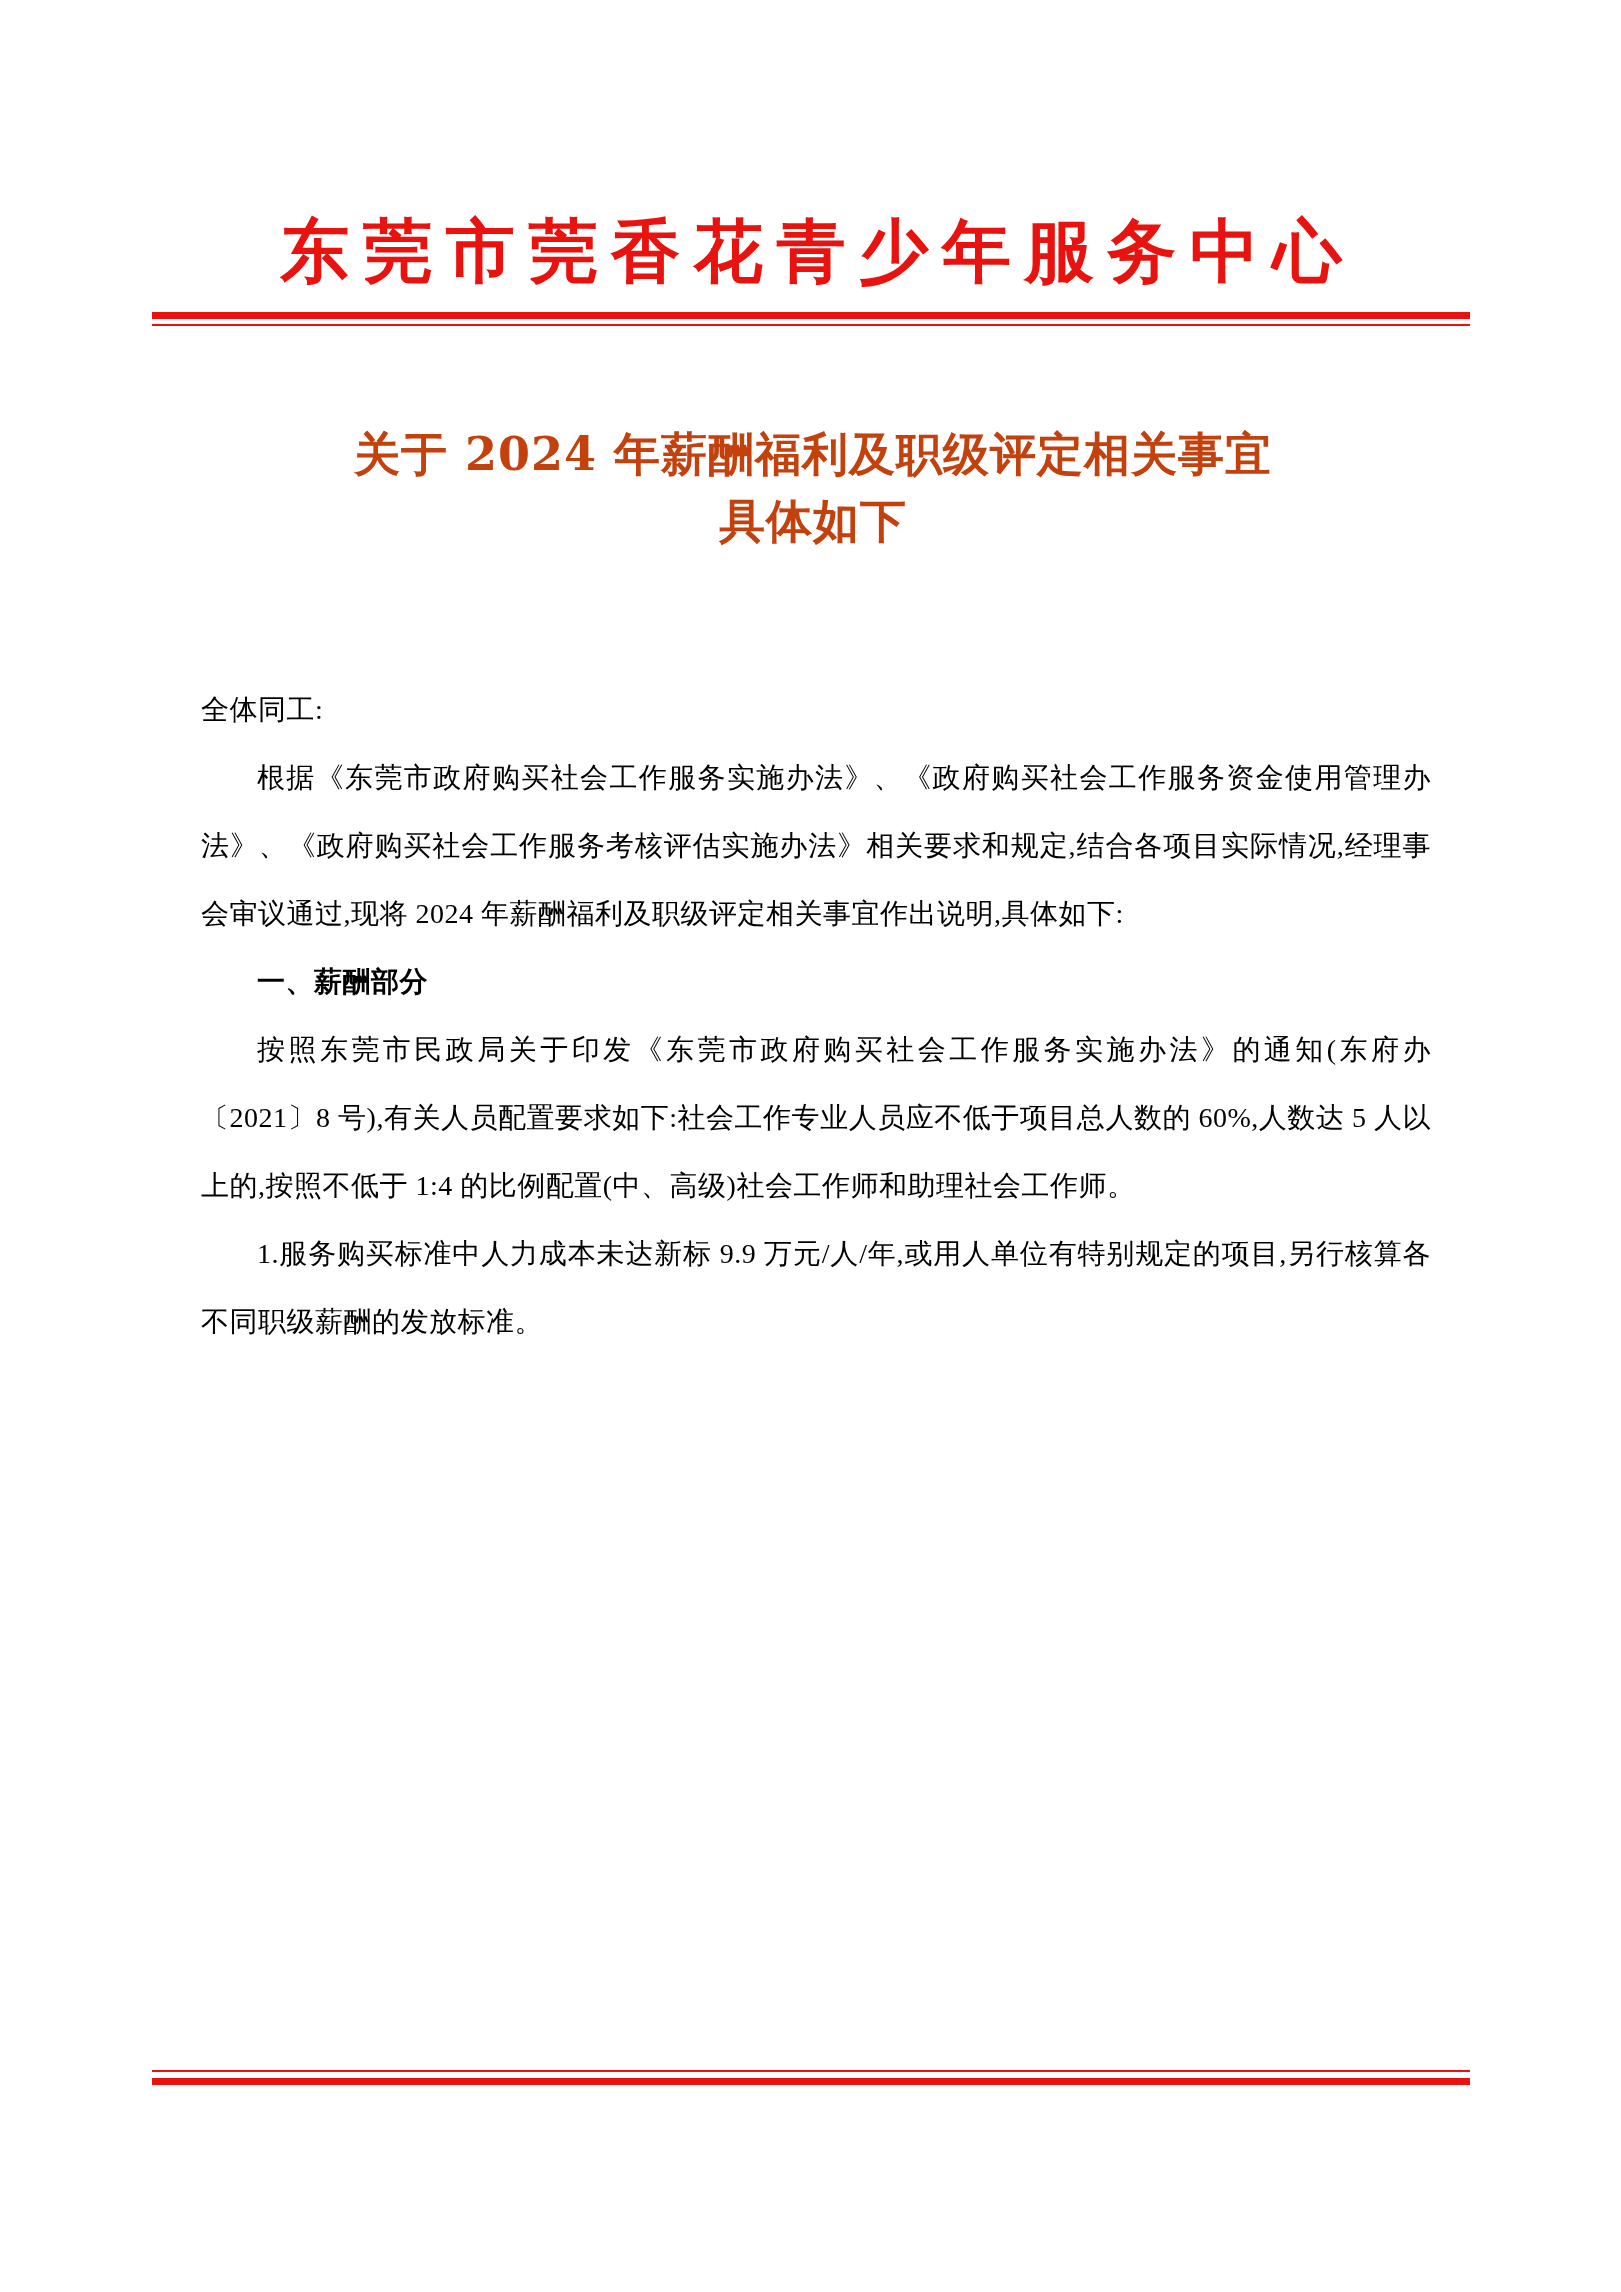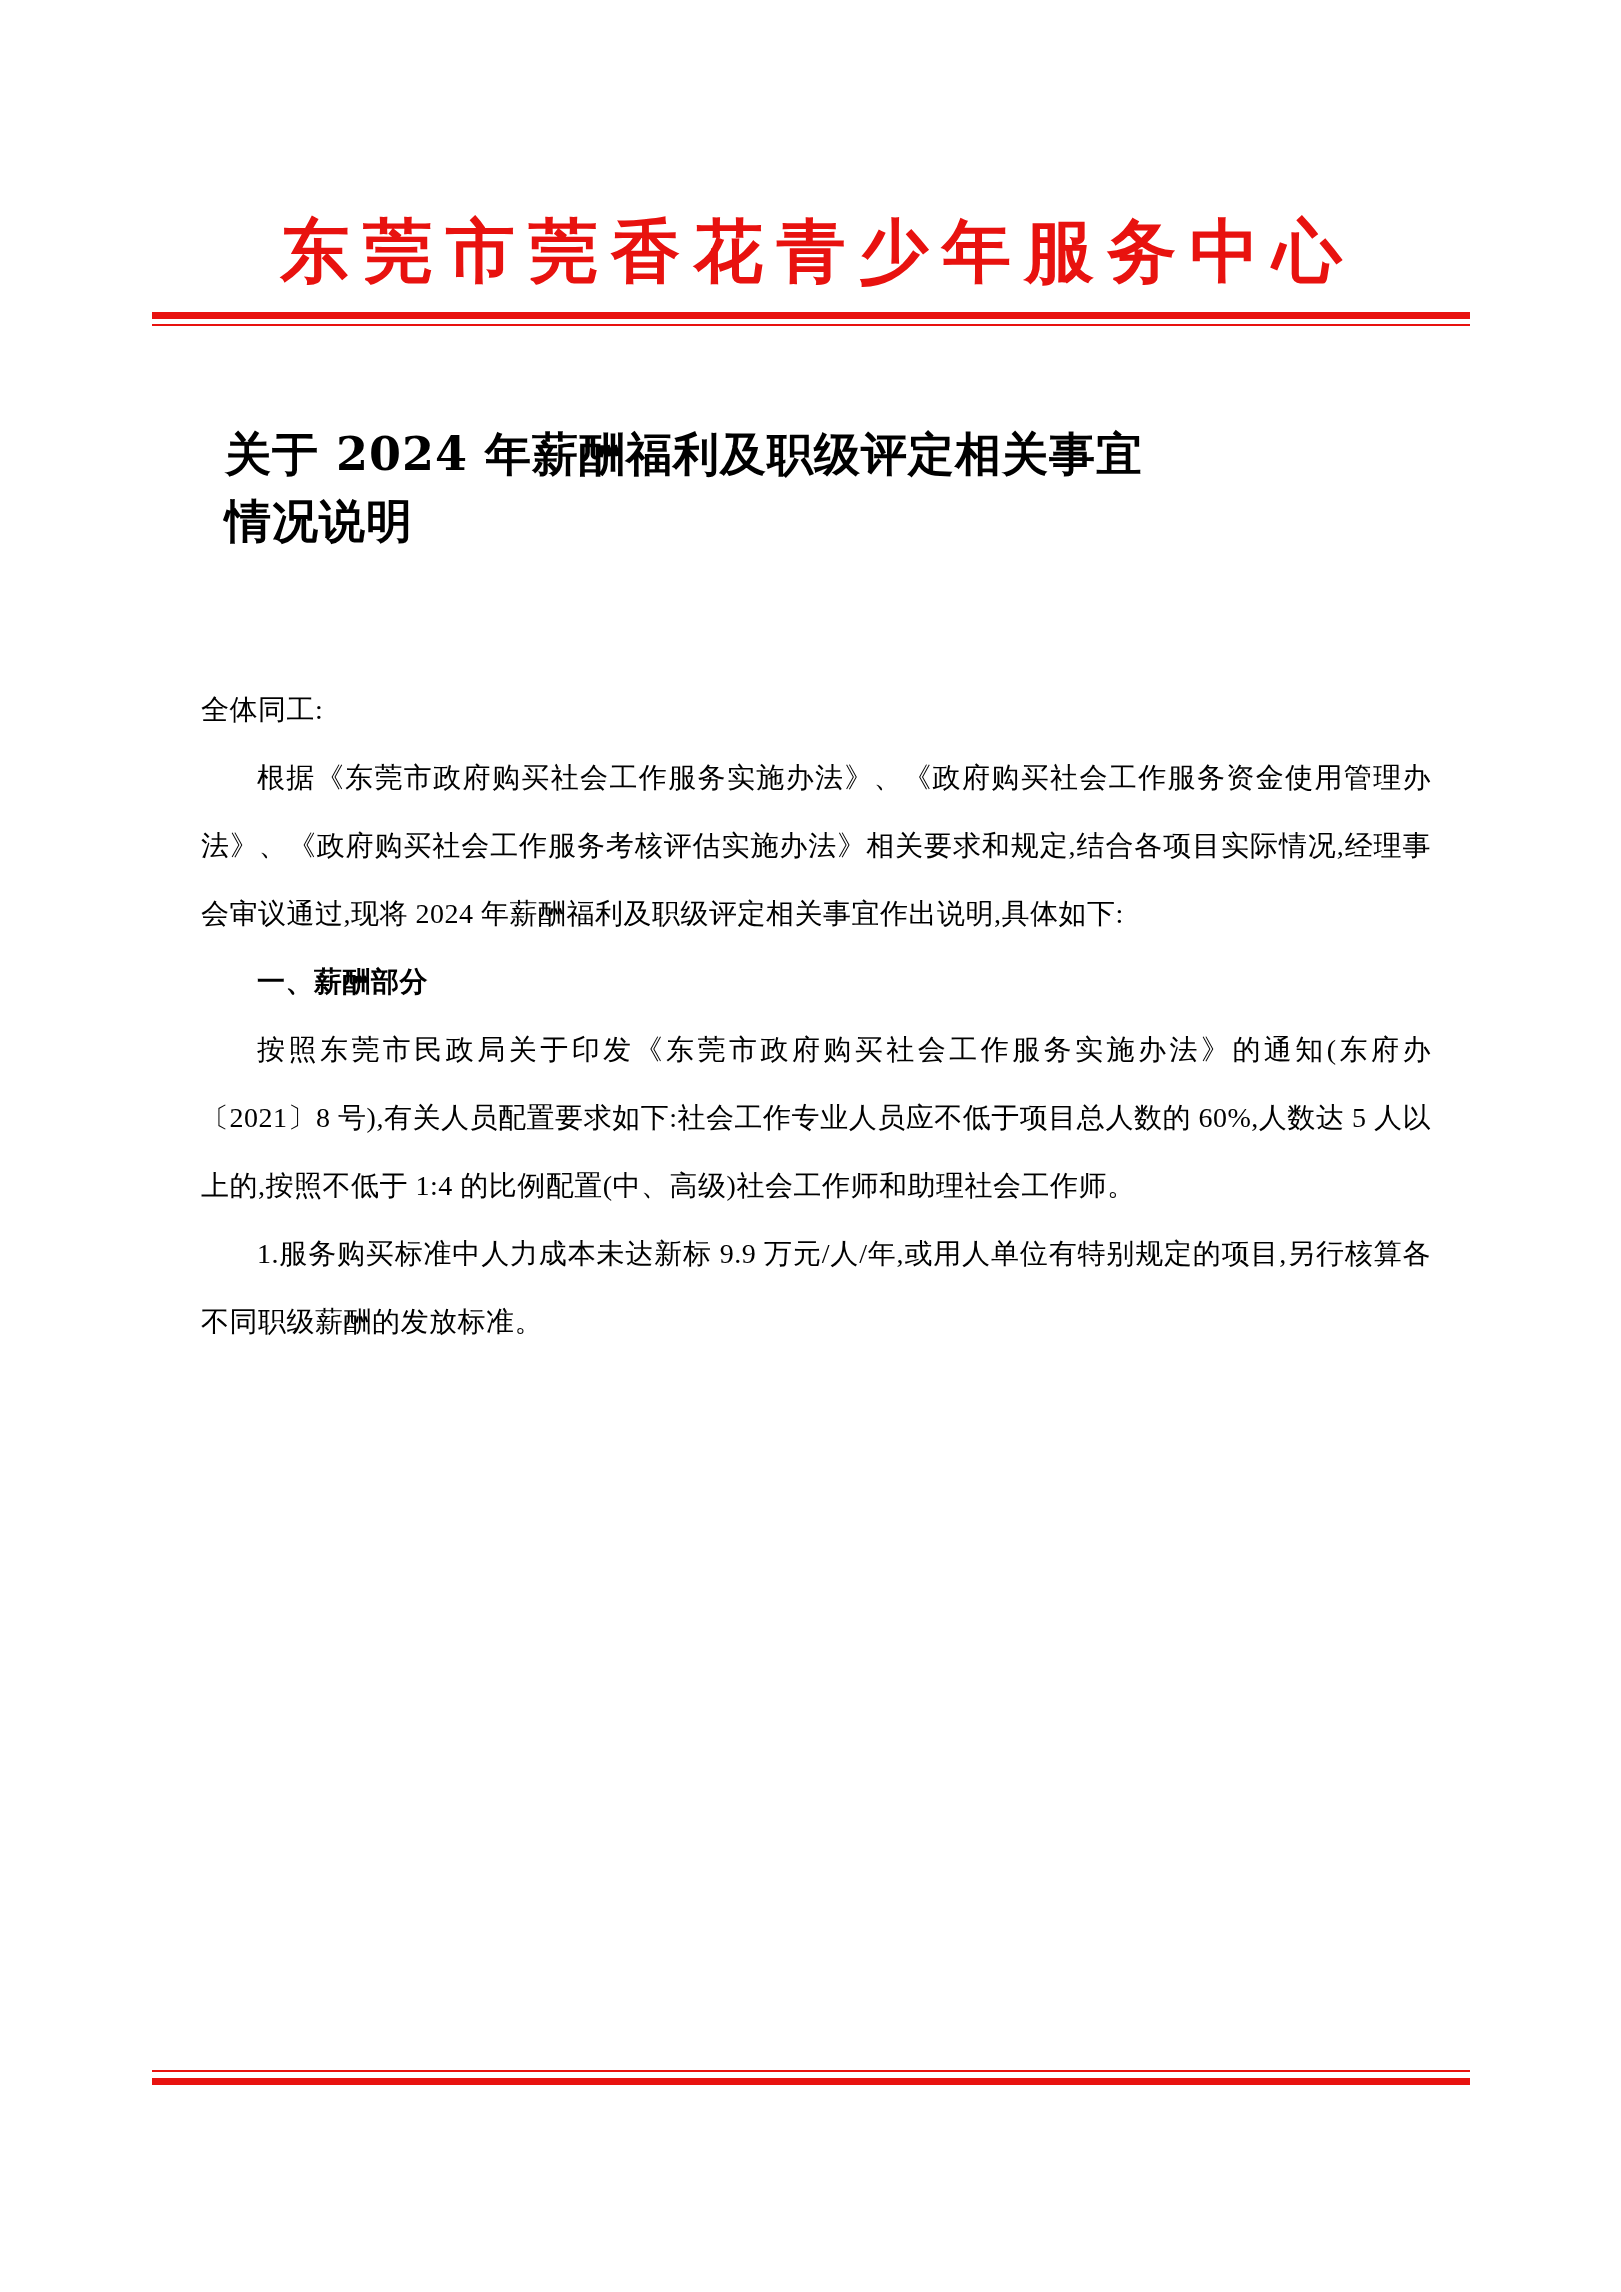--- a/index.html
+++ b/index.html
@@ -50,26 +50,26 @@
     height: 2px;
     background: #e8120f;
   }
 
   
   .doc-title {
     position: absolute;
     left: 225px;
     top: 421px;
     width: 1176px;
-    text-align: left;
+    text-align: center;
     font-family: "DejaVu Serif", "Liberation Serif", serif;
     font-weight: bold;
     font-size: 46px;
     line-height: 1.45;
-    color: #000000;
+    color: #c2410c;
     letter-spacing: 1px;
   }
   .doc-title .line2 { display: block; }
 
   
   .body-text {
     position: absolute;
     left: 201px;
     top: 676px;
     width: 1230px;
@@ -114,21 +114,21 @@
 <div class="page">
 
   <div class="letterhead">
     <div class="org-title">东莞市莞香花青少年服务中心</div>
     <div class="rule-thick"></div>
     <div class="rule-thin"></div>
   </div>
 
   <div class="doc-title">
     <span class="line1">关于 2024 年薪酬福利及职级评定相关事宜</span>
-    <span class="line2">情况说明</span>
+    <span class="line2">具体如下</span>
   </div>
 
   <div class="body-text">
     <p class="p-flush">全体同工:</p>
     <p class="p-indent">根据《东莞市政府购买社会工作服务实施办法》、《政府购买社会工作服务资金使用管理办法》、《政府购买社会工作服务考核评估实施办法》相关要求和规定,结合各项目实际情况,经理事会审议通过,现将 2024 年薪酬福利及职级评定相关事宜作出说明,具体如下:</p>
     <p class="section-head">一、薪酬部分</p>
     <p class="p-indent">按照东莞市民政局关于印发《东莞市政府购买社会工作服务实施办法》的通知(东府办〔2021〕8 号),有关人员配置要求如下:社会工作专业人员应不低于项目总人数的 60%,人数达 5 人以上的,按照不低于 1:4 的比例配置(中、高级)社会工作师和助理社会工作师。</p>
     <p class="p-indent">1.服务购买标准中人力成本未达新标 9.9 万元/人/年,或用人单位有特别规定的项目,另行核算各不同职级薪酬的发放标准。</p>
   </div>
 

